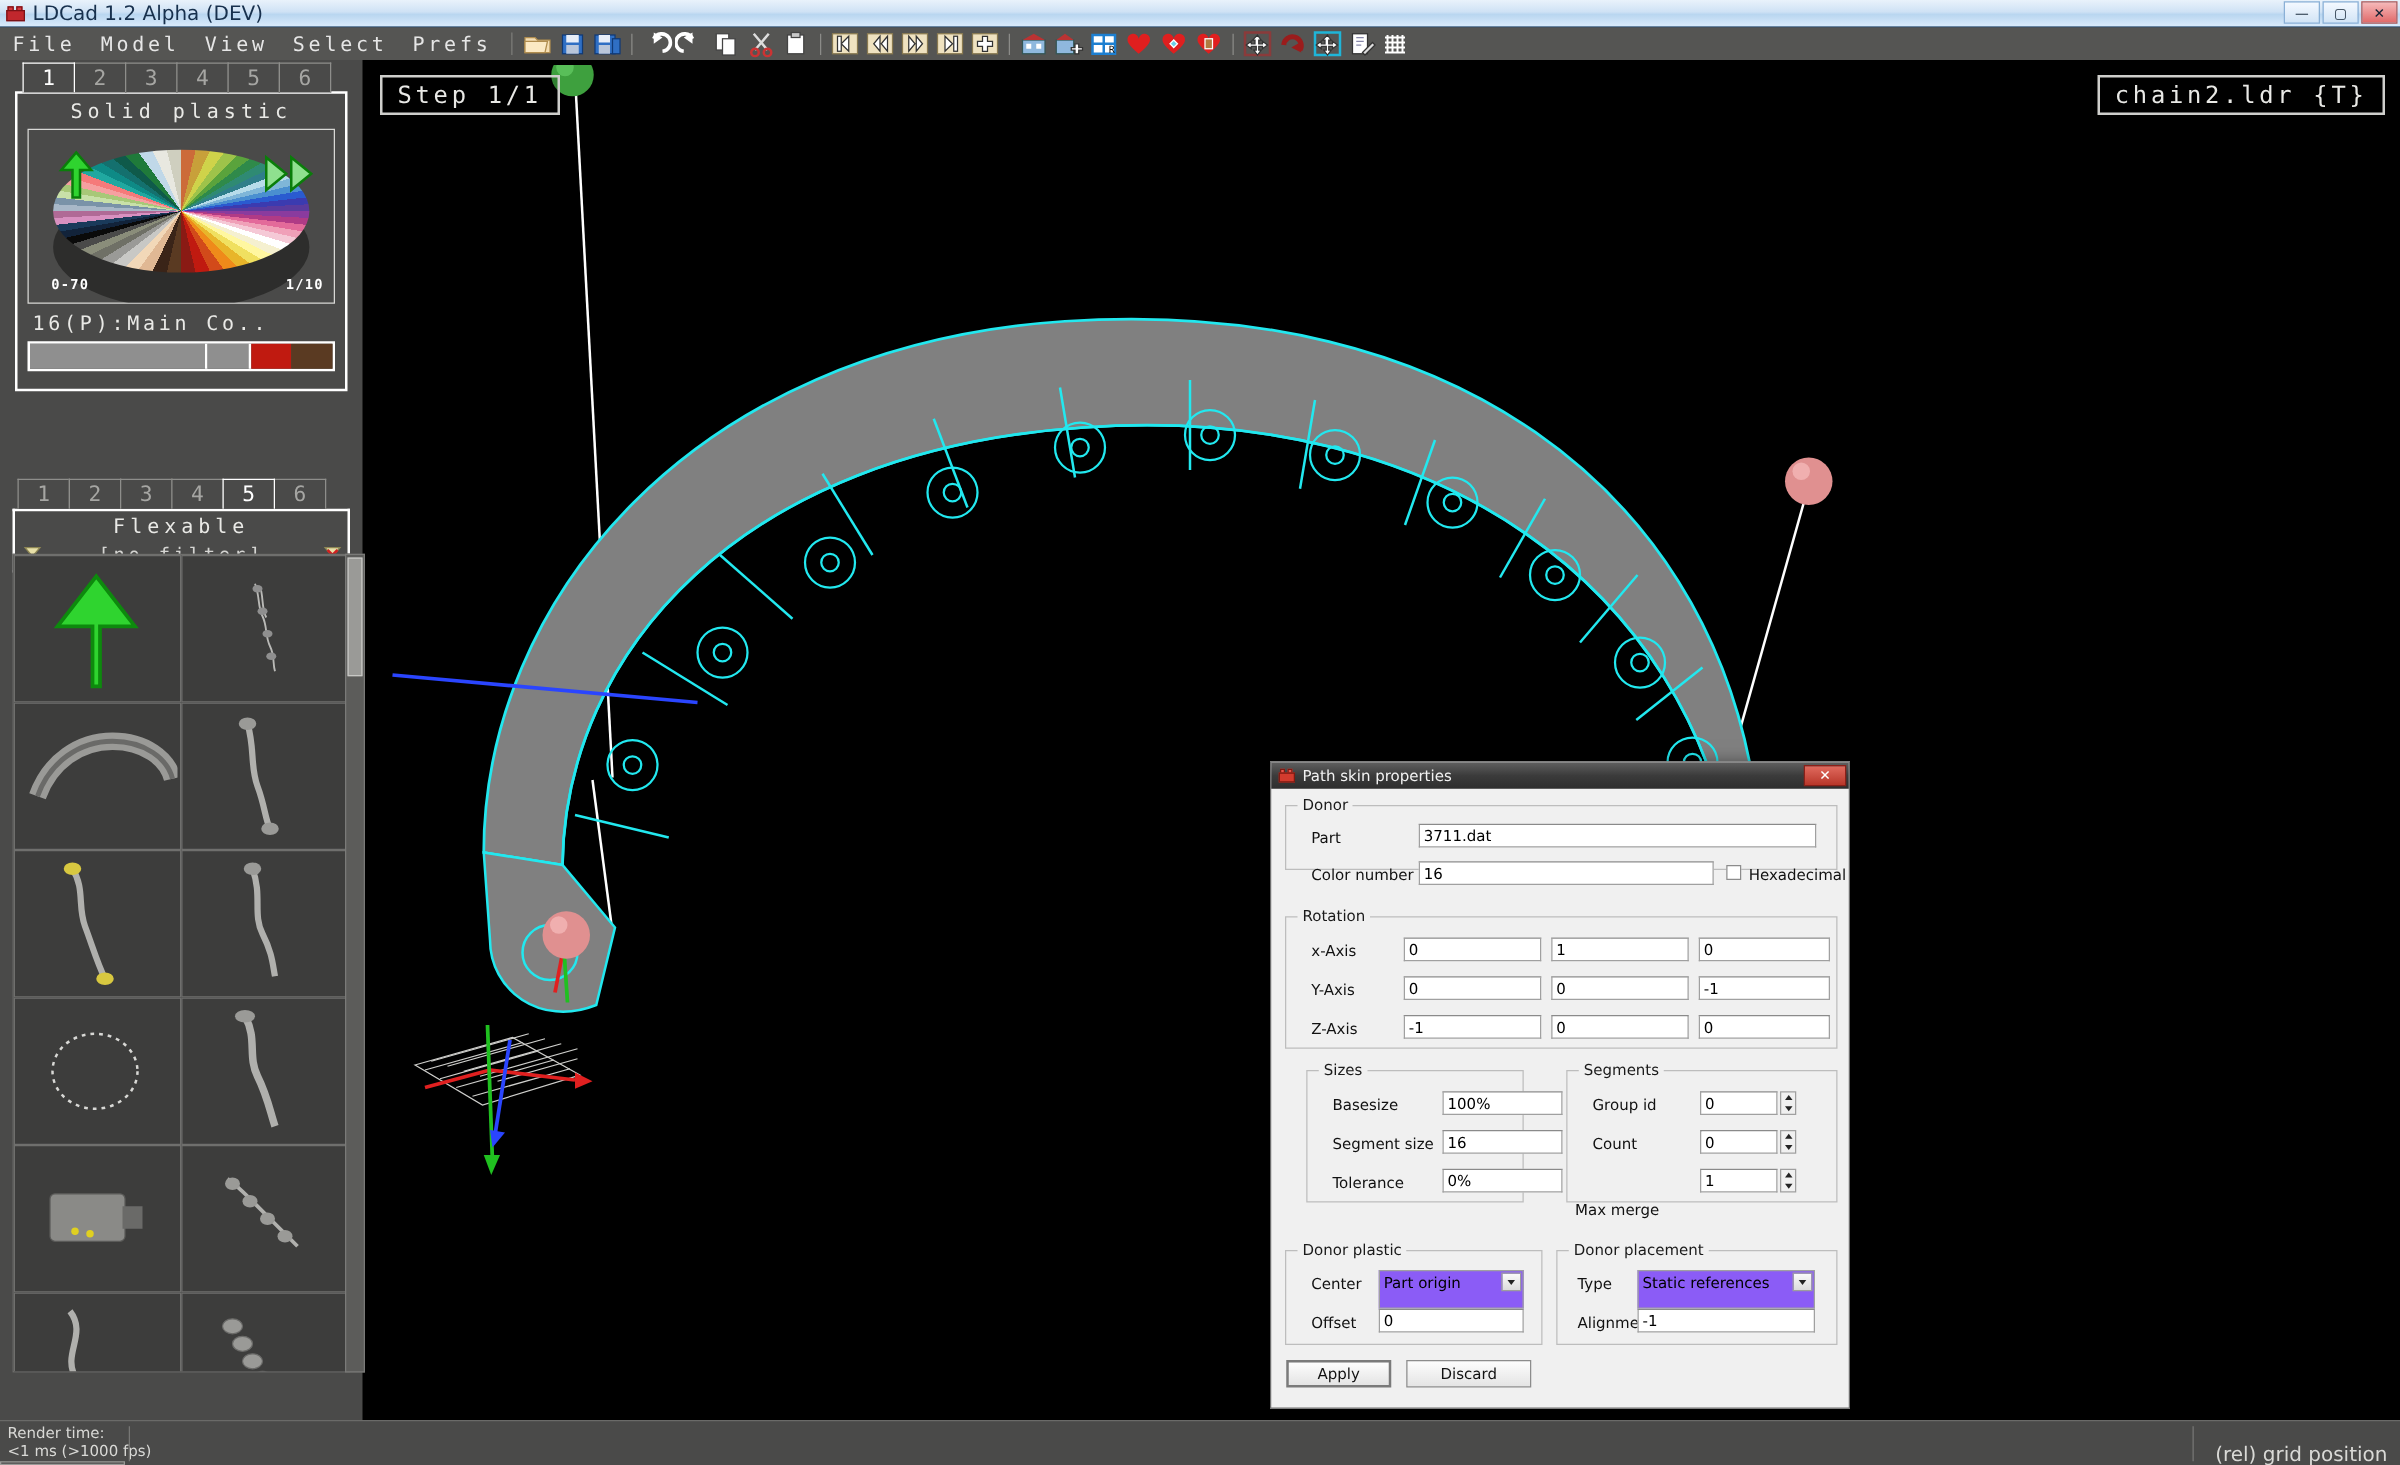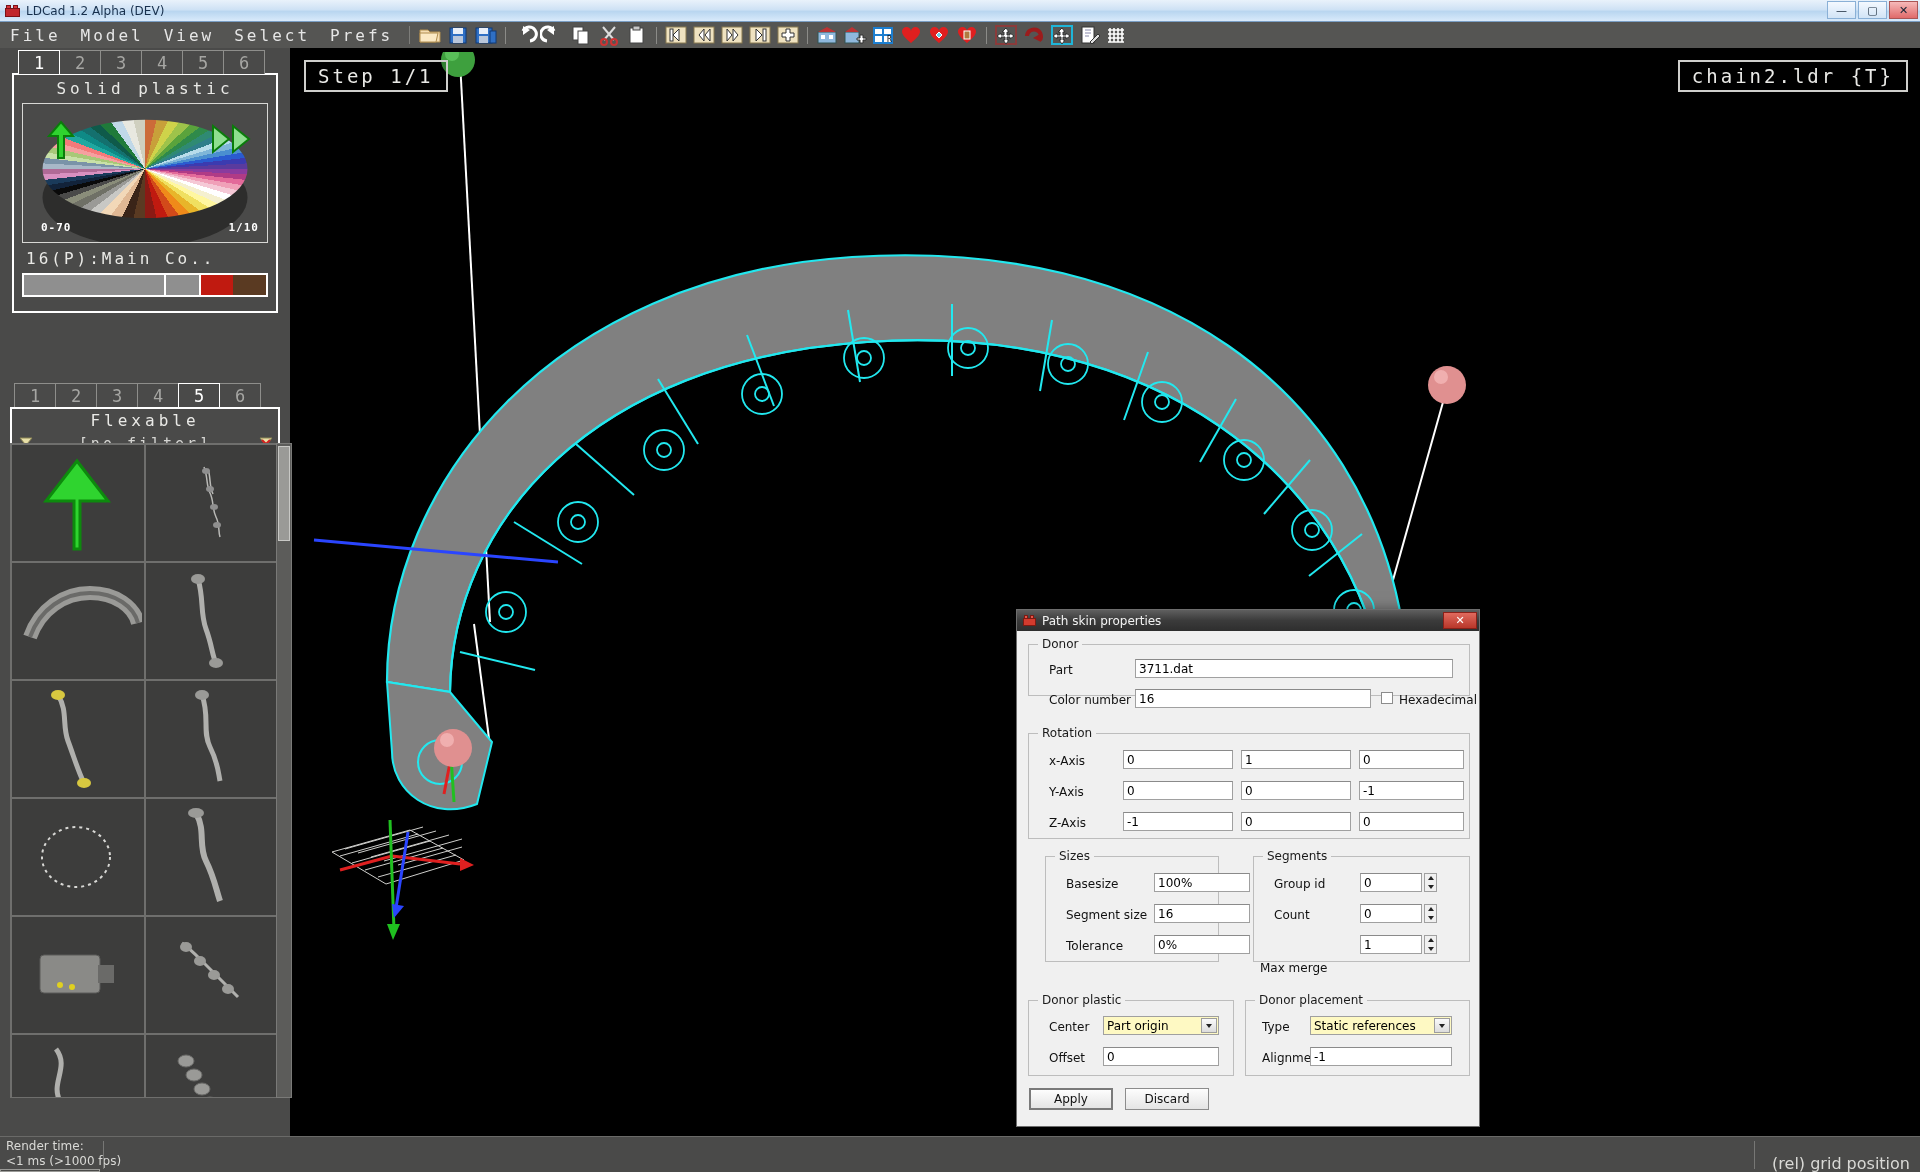--- a/index.html
+++ b/index.html
@@ -7,21 +7,21 @@
   *{box-sizing:border-box;}
 
   
   #titlebar{position:absolute;left:0;top:0;width:1920px;height:22px;
     background:linear-gradient(to bottom,#e9f2fb 0%,#cfe2f5 45%,#b9d6f0 55%,#d9eafb 100%);
     border-bottom:1px solid #7a9ec4;display:flex;align-items:center;}
   #titlebar .brick{width:15px;height:12px;margin:0 6px 0 5px;position:relative;}
   #titlebar .brick .body{position:absolute;left:0;top:3px;width:15px;height:9px;background:#c1272d;border:1px solid #7a1217;}
   #titlebar .brick .s1,#titlebar .brick .s2{position:absolute;top:0;width:5px;height:4px;background:#d8373d;border:1px solid #7a1217;}
   #titlebar .brick .s1{left:1px;} #titlebar .brick .s2{left:8px;}
-  #titlebar .ttl{font-family:"DejaVu Sans",sans-serif;font-size:12px;color:#17304d;}
+  #titlebar .ttl{font-family:"DejaVu Sans",sans-serif;font-size:16px;color:#17304d;}
   #winbtns{position:absolute;right:2px;top:1px;display:flex;gap:2px;}
   #winbtns div{width:29px;height:18px;border:1px solid #8ab0d6;background:linear-gradient(to bottom,#f4f9ff,#d2e4f6);
     font-family:"DejaVu Sans",sans-serif;font-size:11px;color:#123;display:flex;align-items:center;justify-content:center;}
   #winbtns div.cls{background:linear-gradient(to bottom,#f6b9b9,#e06a6a);border-color:#a55;}
 
   
   #menubar{position:absolute;left:0;top:22px;width:1920px;height:26px;background:#555553;
     display:flex;align-items:center;}
   #menubar .mi{color:#e6e6e6;font-size:16px;letter-spacing:3px;padding:0 10px;}
   #menubar .sep{width:1px;height:18px;background:#7d7d7a;margin:0 6px;}
@@ -80,21 +80,21 @@
   .grp{position:absolute;border:1px solid #bdbdbd;}
   .grp>legend,.glbl{position:absolute;top:-8px;left:9px;background:#f0f0f0;padding:0 4px;font-size:12px;color:#1a1a1a;}
   .flbl{position:absolute;font-size:12px;color:#111;}
   .fin{position:absolute;height:19px;background:#fff;border:1px solid #a0a0a0;border-top-color:#8a8a8a;
     font-size:12px;color:#000;padding:1px 3px;line-height:16px;overflow:hidden;white-space:nowrap;}
   .spin{position:absolute;width:13px;height:19px;border:1px solid #a0a0a0;background:#f0f0f0;}
   .spin .up,.spin .dn{position:absolute;left:0;width:11px;height:8px;display:flex;align-items:center;justify-content:center;}
   .spin .up{top:0;} .spin .dn{top:9px;}
   .tri{width:0;height:0;border-left:3px solid transparent;border-right:3px solid transparent;}
   .triu{border-bottom:4px solid #222;} .trid{border-top:4px solid #222;}
-  .cmb{position:absolute;height:19px;background:#fef9c3;border:1px solid #a0a0a0;font-size:12px;color:#000;
+  .cmb{position:absolute;height:31px;background:#8b5cf6;border:1px solid #a0a0a0;font-size:12px;color:#000;
     padding:1px 3px;line-height:16px;}
   .cmb .arw{position:absolute;right:1px;top:1px;width:16px;height:15px;background:linear-gradient(to bottom,#fafafa,#dcdcdc);
     border:1px solid #9d9d9d;display:flex;align-items:center;justify-content:center;}
   .cbx{position:absolute;width:12px;height:12px;background:#fff;border:1px solid #8c8c8c;}
   .btn{position:absolute;height:22px;background:linear-gradient(to bottom,#fdfdfd,#e4e4e4);border:1px solid #8c8c8c;
     font-size:12px;color:#111;display:flex;align-items:center;justify-content:center;}
   .btn.def{border:2px solid #7a7a7a;}
 
   
   #status{position:absolute;left:0;bottom:0;width:1920px;height:36px;background:#4a4a49;border-top:1px solid #6a6a68;}
@@ -606,21 +606,21 @@
         <span>Static references</span>
         <span class="arw">
             <i class="tri trid"></i>
           </span>
       </div>
       <span class="flbl" style="left:16px;top:50px;">Alignment</span>
       <div class="fin" style="left:64px;top:46px;width:142px;">-1</div>
     </div>
 
     <div class="btn def" style="left:12px;top:478px;width:84px;">Apply</div>
-    <div class="btn" style="left:108px;top:478px;width:84px;">Discard</div>
+    <div class="btn" style="left:108px;top:478px;width:100px;">Discard</div>
   </div>
 </div>
 
 <div id="status">
   <span class="rt">Render time:</span>
   <span class="fps">&lt;1 ms (&gt;1000 fps)</span>
   <span class="bar1"></span>
   <span class="vsep" style="left:103px;"></span>
   <span class="vsep" style="left:1754px;"></span>
   <span class="gp">(rel) grid position</span>

